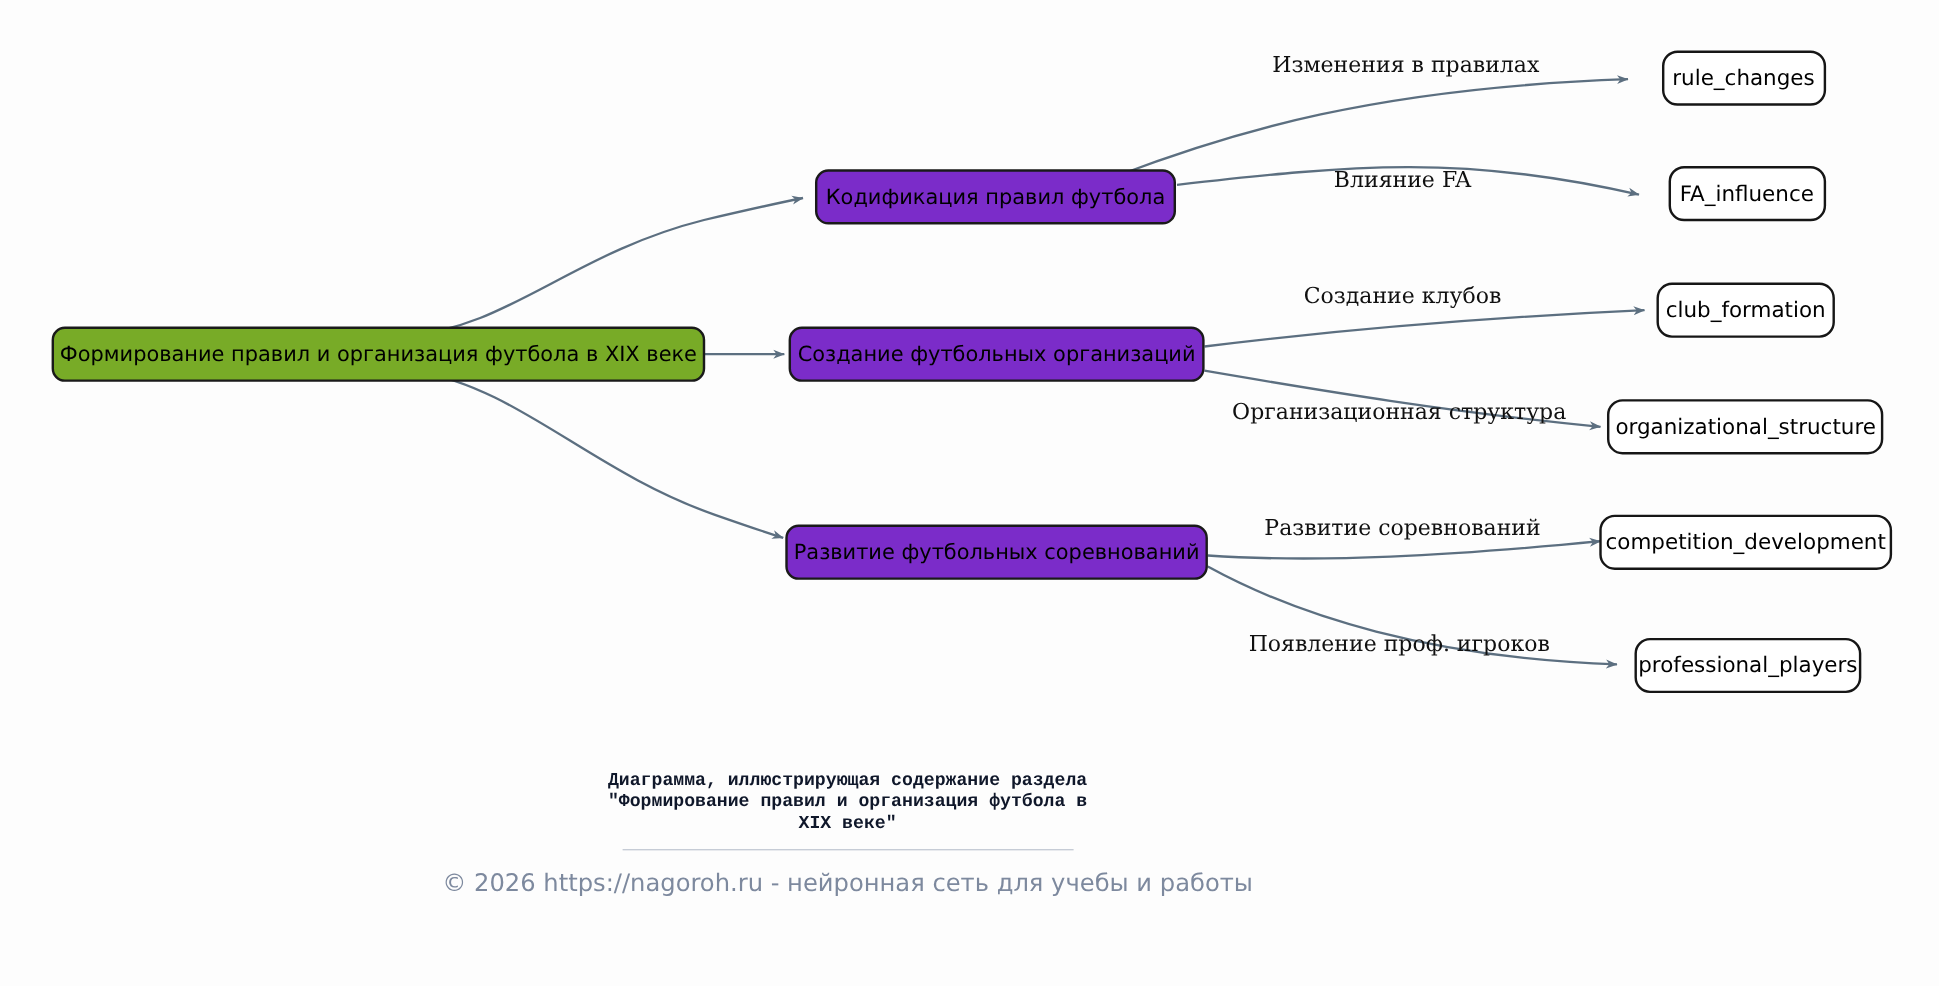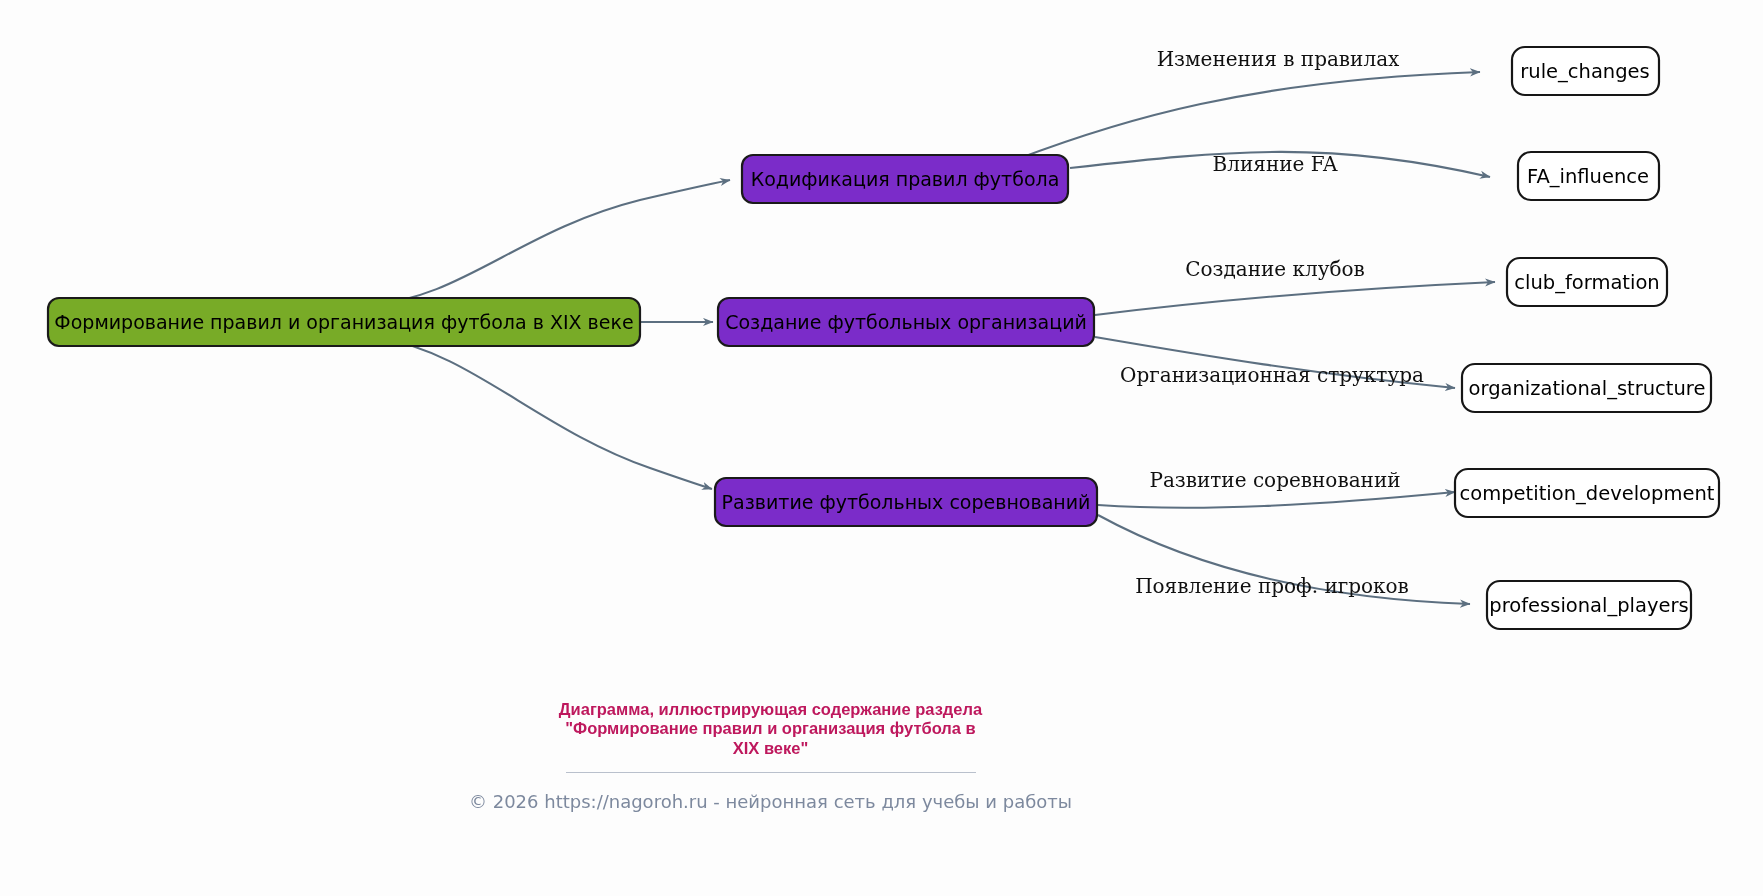--- a/index.html
+++ b/index.html
@@ -63,37 +63,37 @@
   }
   .caption-block {
     position: absolute;
     left: 0;
     right: 0;
     top: 700px;
     text-align: center;
     pointer-events: none;
   }
   .caption-text {
-    font-family: Liberation Sans, sans-serif;
+    font-family: Liberation Mono, monospace;
     font-size: 16.5px;
     font-weight: bold;
-    color: #be185d;
+    color: #0f172a;
     line-height: 1.18;
     width: 520px;
     margin: 0 auto;
   }
   .caption-rule {
     width: 410px;
     height: 1px;
     background: #b9c0cc;
     margin: 14px auto 0 auto;
   }
   .footer-text {
     font-family: "DejaVu Sans", sans-serif;
-    font-size: 18px;
+    font-size: 22px;
     color: #7d899e;
     text-align: center;
     margin-top: 18px;
   }
 </style>
 </head>
 <body>
 
 <div id="diagram-root">
 

